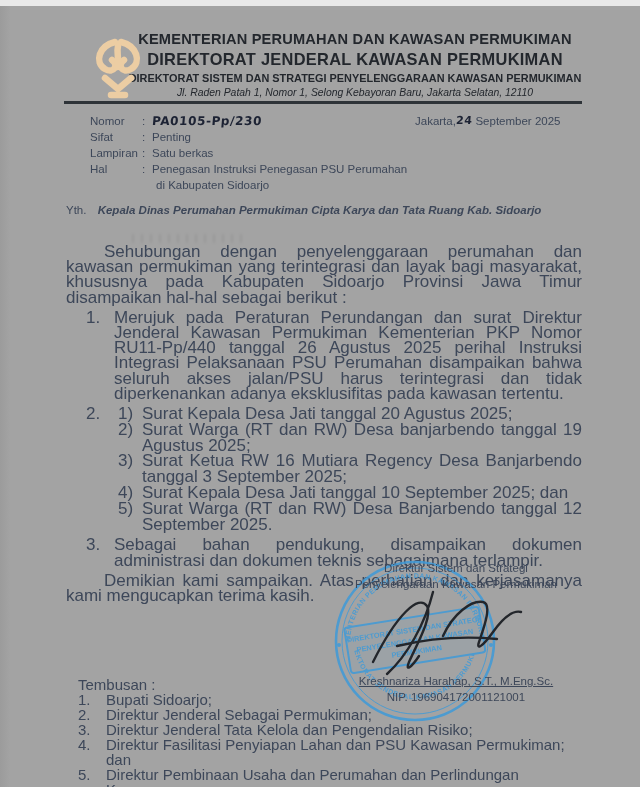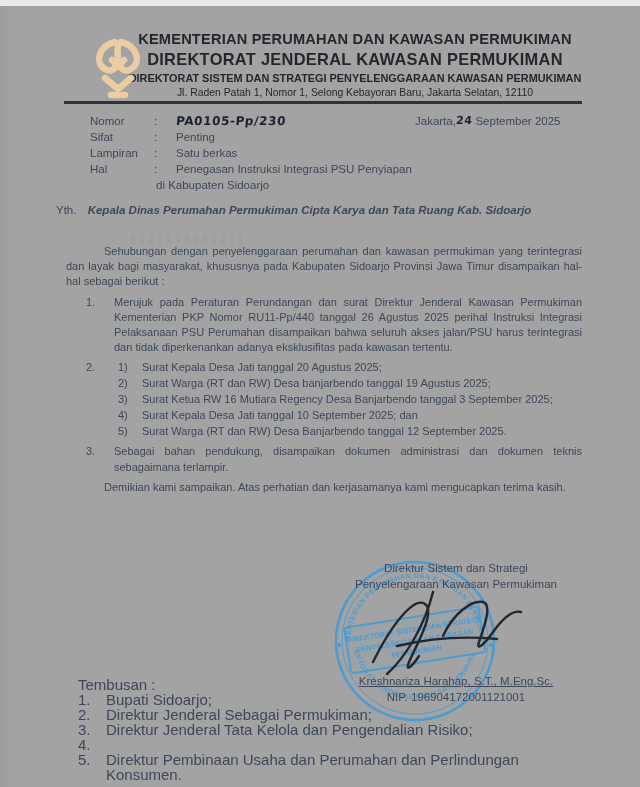--- a/index.html
+++ b/index.html
@@ -15,48 +15,48 @@
     background:linear-gradient(to right, rgba(120,120,120,.18), rgba(120,120,120,0));
     pointer-events:none;
   }
   
   .letterhead { position:absolute; top:24px; left:0; right:0; }
   .logo { position:absolute; left:86px; top:4px; width:64px; height:66px; }
   .h-lines { margin-left:110px; margin-right:40px; text-align:center; color:#23272d; }
   .h1 { font-size:14.6px; font-weight:bold; letter-spacing:.2px; line-height:19px; }
   .h2 { font-size:16.4px; font-weight:bold; letter-spacing:.3px; line-height:20px; }
   .h3 { font-size:10.9px; font-weight:bold; line-height:15px; margin-top:2px; }
-  .h4 { font-size:10.4px; line-height:13px; }
+  .h4 { font-size:10.4px; line-height:13px;font-style:italic; }
   .rule { position:absolute; top:95px; left:64px; right:58px; border-top:3px solid #2e3338; }
 
   
   .meta { position:absolute; top:107px; left:90px; font-size:11.5px; line-height:16px; }
-  .meta-row { display:flex;gap:12px; }
+  .meta-row { display:flex; }
   .meta-lbl { width:52px; }
   .meta-col { width:10px; }
   .meta-val2 { margin-left:66px; }
   .hand {
     font-family:"DejaVu Sans", sans-serif; font-weight:600; color:#1d2334;
     transform:skewX(-5deg); display:inline-block; letter-spacing:.6px; font-size:12px;
   }
   .date-line { position:absolute; top:109px; left:415px; font-size:11.5px; }
   .hand-day { font-size:11px; position:relative; top:-1px; margin-right:3px; }
 
   
-  .recipient { position:absolute; top:196px; left:56px; right:58px; font-size:11.5px; line-height:16px; }
+  .recipient { position:absolute; top:196px; left:66px; right:58px; font-size:11.5px; line-height:16px; }
   .yth-name { font-weight:bold; font-style:italic; margin-left:8px; }
   .di-tempat { margin-left:4px; }
   .smudge {
     position:absolute; top:228px; left:132px; width:110px; height:9px;
     background:repeating-linear-gradient(90deg, rgba(100,100,100,.45) 0 2px, rgba(100,100,100,0) 2px 9px);
     opacity:.35; filter:blur(1px); pointer-events:none;
   }
 
   
-  .body { position:absolute; top:238px; left:66px; width:516px; font-size:11px; line-height:15.2px; }
+  .body { position:absolute; top:238px; left:66px; width:516px; font-size:17px; line-height:15.2px; }
   .para { text-align:justify; }
   .opening { text-indent:38px; margin-bottom:5px; }
   .item { display:flex; margin-left:20px; margin-bottom:5px; }
   .item-num { width:28px; flex:none; }
   .item-body { flex:1; text-align:justify; }
   .subitem { display:flex; margin-left:4px; line-height:15.8px; }
   .sub-num { width:24px; flex:none; }
   .sub-text { flex:1; }
   .follow { margin-top:4px; text-align:justify; }
   .closing { text-indent:38px; margin-top:4px; text-align:justify; }
@@ -109,21 +109,21 @@
       <span>Penting</span>
     </div>
     <div class="meta-row">
       <span class="meta-lbl">Lampiran</span>
       <span class="meta-col">:</span>
       <span>Satu berkas</span>
     </div>
     <div class="meta-row">
       <span class="meta-lbl">Hal</span>
       <span class="meta-col">:</span>
-      <span>Penegasan Instruksi Integrasi PSU Penyiapan</span>
+      <span>Penegasan Instruksi Penegasan PSU Perumahan</span>
     </div>
     <div class="meta-val2">di Kabupaten Sidoarjo</div>
   </div>
   <div class="date-line">
     <span>Jakarta,</span><span class="hand hand-day">24</span><span>September 2025</span>
   </div>
 
   <div class="recipient">
     <div>
       <span>Yth.</span>
@@ -222,19 +222,20 @@
     <div class="tem-row">
       <span class="tem-num">2.</span>
       <span>Direktur Jenderal Sebagai Permukiman;</span>
     </div>
     <div class="tem-row">
       <span class="tem-num">3.</span>
       <span>Direktur Jenderal Tata Kelola dan Pengendalian Risiko;</span>
     </div>
     <div class="tem-row">
       <span class="tem-num">4.</span>
+      <span>Direktur Fasilitasi Penyiapan Lahan dan PSU Kawasan Permukiman; dan</span>
     </div>
     <div class="tem-row">
       <span class="tem-num">5.</span>
       <span>Direktur Pembinaan Usaha dan Perumahan dan Perlindungan Konsumen.</span>
     </div>
   </div>
 </div>
 
 </body></html>

